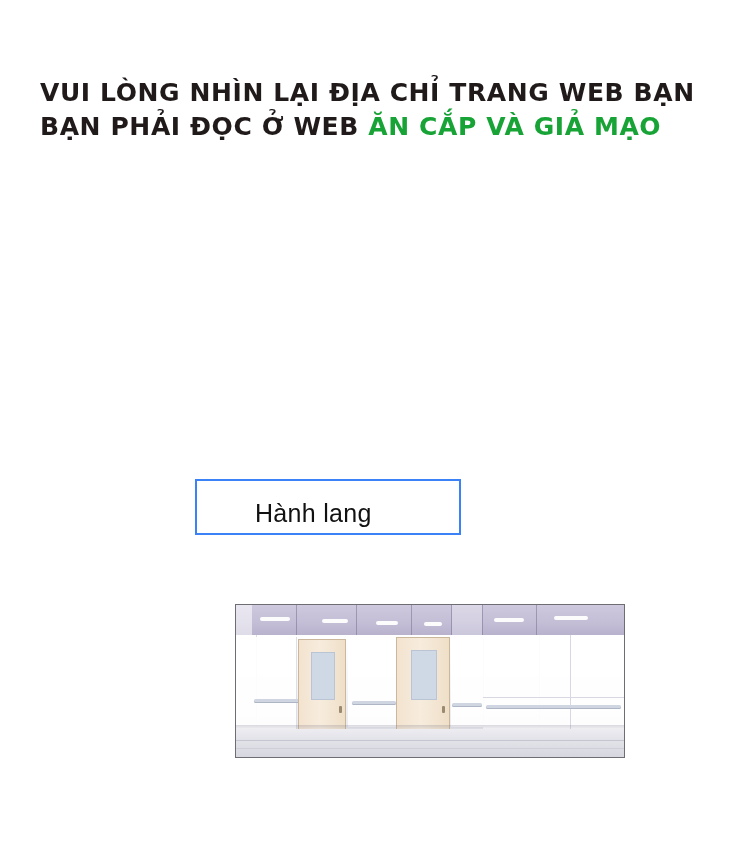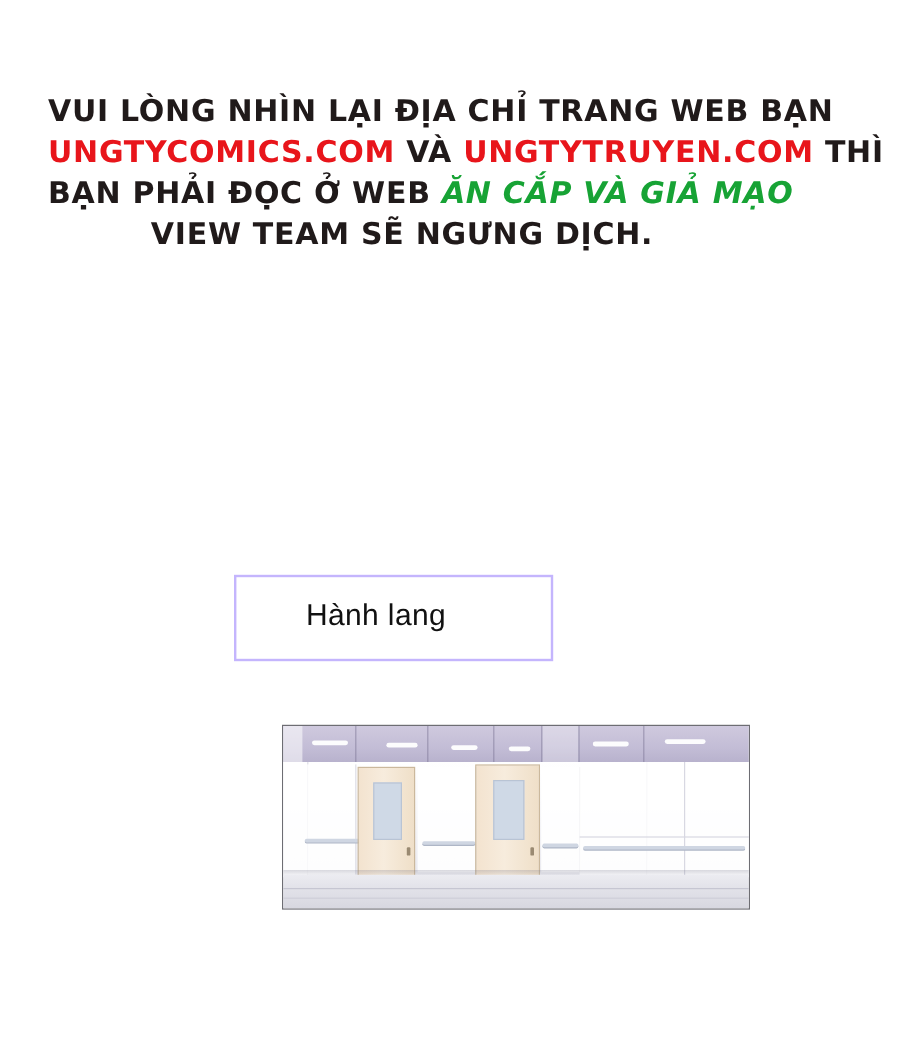--- a/index.html
+++ b/index.html
@@ -30,30 +30,30 @@
     font-family: "DejaVu Sans", sans-serif;
     font-weight: bold;
     font-size: 25px;
     line-height: 34px;
     letter-spacing: 0.6px;
     color: #201a1a;
     white-space: nowrap;
     text-align: center;
   }
   .notice-line .red   { color: #e8151b; }
-  .notice-line .green { color: #17a335; font-style: italic; }
+  .notice-line .green { color: #17a335; }
 
   
   #caption-box {
     position: absolute;
     left: 195px;
     top: 479px;
     width: 266px;
-    height: 72px;
-    border: 2px solid #c4b5fd;
+    height: 56px;
+    border: 2px solid #3b82f6;
     background: #ffffff;
     box-sizing: border-box;
   }
   #caption-text {
     position: absolute;
     left: 58px;
     top: 18px;
     font-family: "Liberation Sans", sans-serif;
     font-size: 25px;
     color: #111111;
@@ -165,27 +165,21 @@
   }
 </style>
 </head>
 <body>
 
 <div id="notice">
   <div class="notice-line">
     <span>VUI LÒNG NHÌN LẠI ĐỊA CHỈ TRANG WEB BẠN</span>
   </div>
   <div class="notice-line">
-    <span class="red">UNGTYCOMICS.COM</span><span> VÀ </span><span class="red">UNGTYTRUYEN.COM</span><span> THÌ</span>
-  </div>
-  <div class="notice-line">
     <span>BẠN PHẢI ĐỌC Ở WEB </span><span class="green">ĂN CẮP VÀ GIẢ MẠO</span>
-  </div>
-  <div class="notice-line">
-    <span>VIEW TEAM SẼ NGƯNG DỊCH.</span>
   </div>
 </div>
 
 <div id="caption-box">
   <div id="caption-text">Hành lang</div>
 </div>
 
 <div id="panel">
 
   <div class="ceiling"></div>

